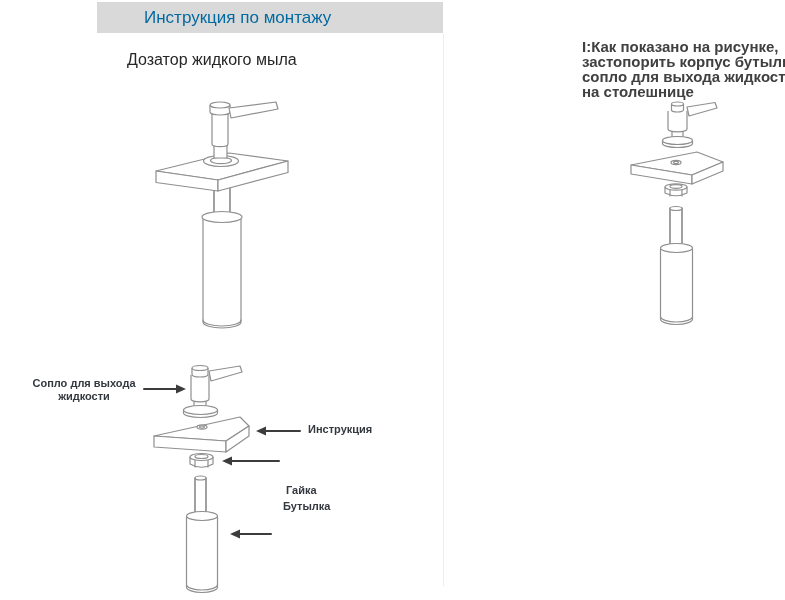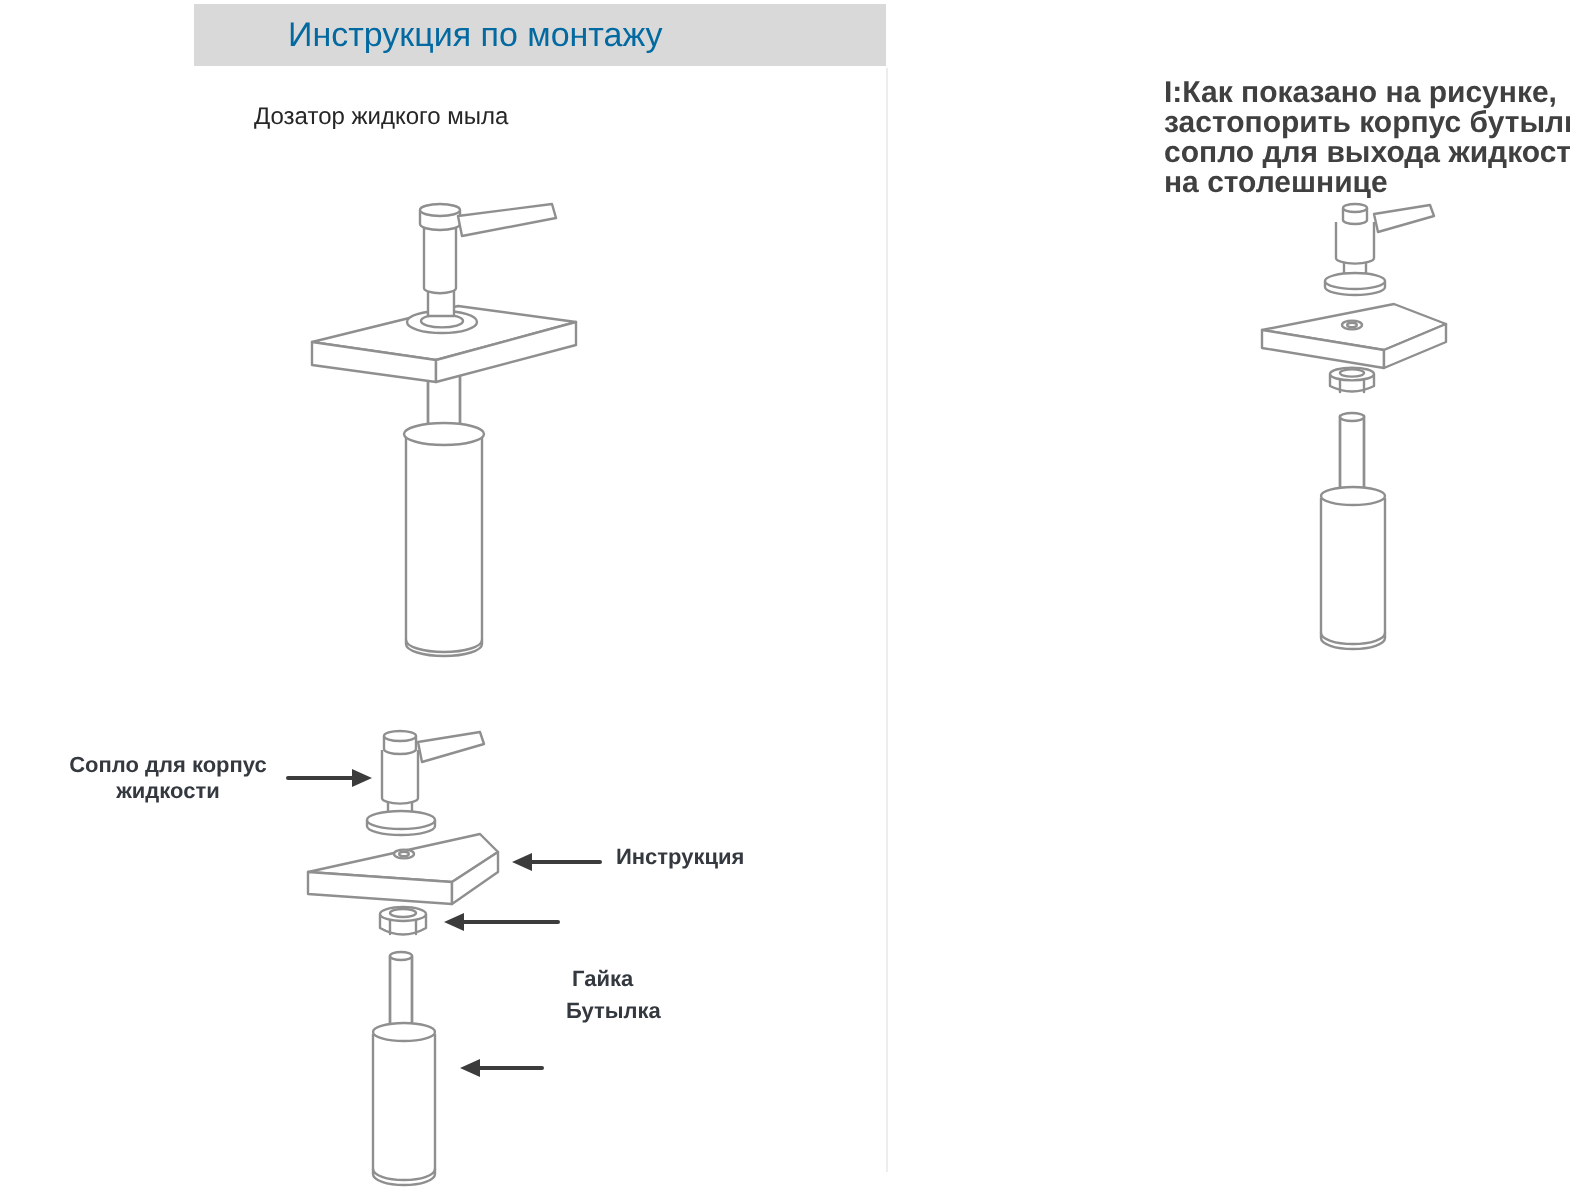--- a/index.html
+++ b/index.html
@@ -14,21 +14,21 @@
   .header-bar{
     position:absolute;left:97px;top:2px;width:346px;height:31px;
     background:#d9d9d9;
   }
   .header-title{
     position:absolute;left:16px;top:0;height:31px;line-height:31px;
     font-size:17px;color:#0369a1;white-space:nowrap;margin-left:31px;
   }
   .subtitle{
     position:absolute;left:127px;top:51px;
-    font-size:12px;color:#262626;white-space:nowrap;
+    font-size:16px;color:#262626;white-space:nowrap;
   }
   .v-divider{
     position:absolute;left:443px;top:34px;width:1px;height:552px;
     background:#ededed;
   }
   .note{
     position:absolute;left:534px;top:39px;width:232px;
     font-size:15px;font-weight:bold;color:#404040;line-height:15px;margin-left:48px;
   }
   .figure{position:absolute;}
@@ -144,21 +144,21 @@
     <g>
       <path class="fw" d="M50,110 h12 v36 h-12 z" stroke="none"></path>
       <path class="ln" d="M50,110 V147 M62,110 V147"></path>
       <ellipse class="fw" cx="56" cy="110.5" rx="6" ry="2"></ellipse>
       <path class="fw" d="M40.5,151 L40.5,221 A16,5.5 0 0 0 72.5,221 L72.5,151"></path>
       <path class="ln" d="M40.5,218.5 A16,5.5 0 0 0 72.5,218.5"></path>
       <ellipse class="fw" cx="56.5" cy="150" rx="16" ry="4.5"></ellipse>
     </g>
   </svg>
 
-  <div class="part-label wrap" style="left:28px;top:377px;width:112px;">Сопло для корпус жидкости</div>
+  <div class="part-label wrap" style="left:28px;top:377px;width:112px;">Сопло для выхода жидкости</div>
   <svg class="arrow" style="left:142px;top:381px;" width="46" height="16" viewBox="0 0 46 16">
     <path class="ar" d="M2,8 H34"></path>
       <polygon class="ah" points="34,3.5 44,8 34,12.5"></polygon>
   </svg>
 
   <div class="part-label" style="left:308px;top:423px;">Инструкция</div>
   <svg class="arrow" style="left:254px;top:423px;" width="48" height="16" viewBox="0 0 48 16">
     <path class="ar" d="M12,8 H46"></path>
       <polygon class="ah" points="12,3.5 2,8 12,12.5"></polygon>
   </svg>

